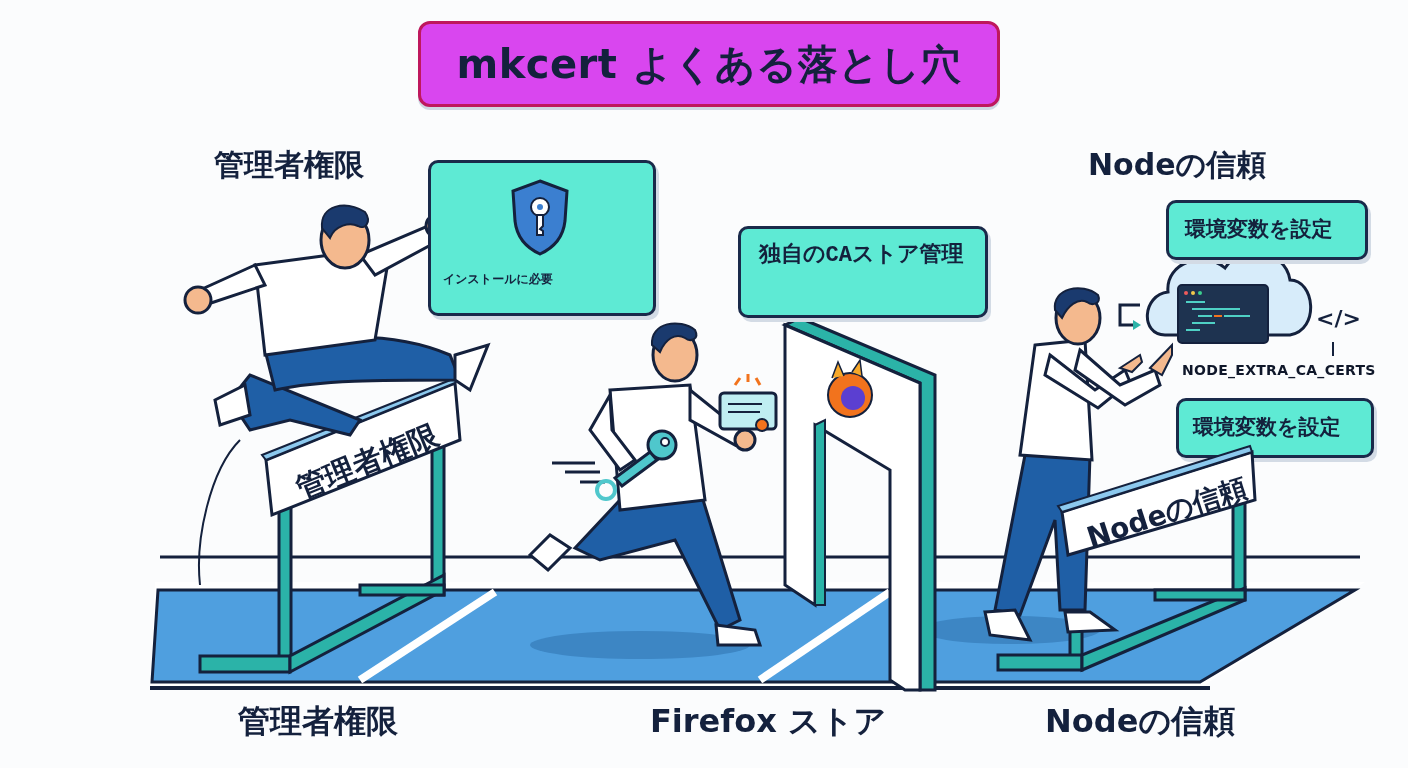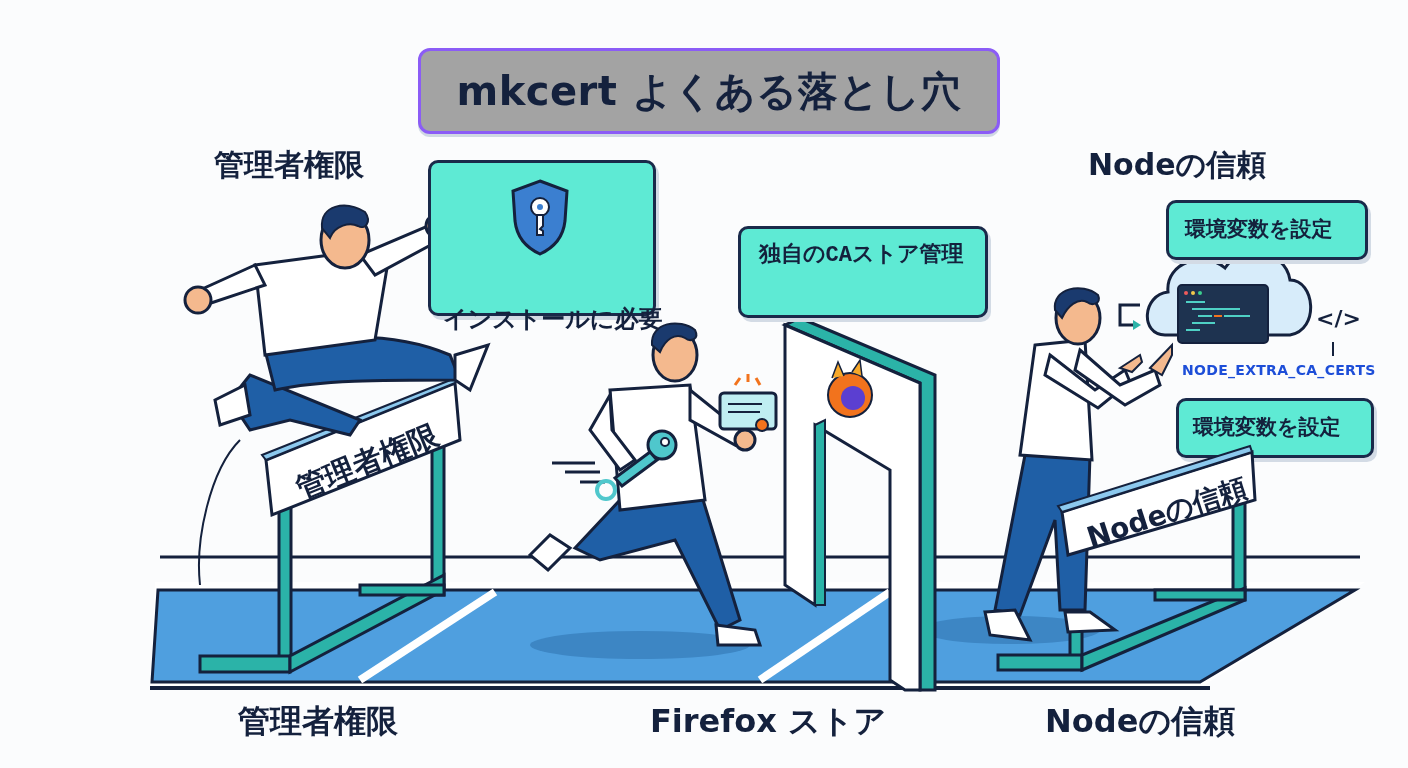--- a/index.html
+++ b/index.html
@@ -5,43 +5,43 @@
   html, body { margin:0; padding:0; }
   body {
     width:1408px; height:768px; overflow:hidden;
     background:#fbfcfd;
     font-family:"DejaVu Sans", "Liberation Sans", sans-serif;
     position:relative;
   }
   .stage { position:absolute; left:0; top:0; width:1408px; height:768px; }
   svg.art { position:absolute; left:0; top:0; }
   .title-box {
-    position:absolute; left:418px; top:48px; width:576px; height:80px;
-    border:3px solid #8b5cf6; border-radius:12px; background:#a3a3a3;
+    position:absolute; left:418px; top:21px; width:576px; height:80px;
+    border:3px solid #be185d; border-radius:12px; background:#d946ef;
     box-shadow:0 3px 0 #cfd8e3;
     display:flex; align-items:center; justify-content:center;
     font-weight:bold; font-size:40px; color:#14213d; letter-spacing:0.5px;
   }
   .label {
     position:absolute; font-weight:bold; color:#14213d; white-space:nowrap;
   }
   .top-label { font-size:30px; }
   .bottom-label { font-size:32px; }
   .bubble {
     position:absolute; background:#5eead4; border:3px solid #1a2a4a; border-radius:10px;
     box-shadow:3px 4px 0 #d3dbe5; color:#14213d; font-weight:bold;
   }
   .bubble-text { position:absolute; white-space:nowrap; }
   .hurdle-text {
     position:absolute; font-weight:bold; color:#14213d; white-space:nowrap; font-size:30px;
     transform-origin:left center;
   }
   .env-var {
     position:absolute; font-family:"DejaVu Sans", sans-serif; font-size:14px; font-weight:bold;
-    color:#1d4ed8; white-space:nowrap; letter-spacing:0.3px;
+    color:#0f172a; white-space:nowrap; letter-spacing:0.3px;
   }
   .code-glyph { position:absolute; font-size:22px; font-weight:bold; color:#14213d; }
 </style>
 </head>
 <body>
 
 <div class="stage">
 
   <svg class="art" width="1408" height="768" viewBox="0 0 1408 768">
 
@@ -169,21 +169,21 @@
   <div class="label top-label" style="left:214px; top:145px;">管理者権限</div>
   <div class="label top-label" style="left:1088px; top:145px;">Nodeの信頼</div>
 
   <div class="bubble" style="left:428px; top:160px; width:222px; height:150px;">
     <svg style="position:absolute; left:76px; top:14px;" width="66" height="80" viewBox="0 0 66 80">
       <path d="M33,4 L60,14 L58,44 C56,62 44,72 33,77 C22,72 10,62 8,44 L6,14 Z" fill="#3b7fd0" stroke="#14213d" stroke-width="3"></path>
       <circle cx="33" cy="30" r="9" fill="#ffffff" stroke="#14213d" stroke-width="2"></circle>
       <circle cx="33" cy="30" r="3" fill="#3b7fd0"></circle>
       <path d="M30,38 L30,58 L36,58 L36,54 L33,52 L36,49 L36,38 Z" fill="#ffffff" stroke="#14213d" stroke-width="2"></path>
     </svg>
-    <div class="bubble-text" style="left:12px; top:108px; font-size:24px;margin-top:32px;">インストールに必要</div>
+    <div class="bubble-text" style="left:12px; top:108px; font-size:12px;">インストールに必要</div>
   </div>
 
   <div class="bubble" style="left:738px; top:226px; width:244px; height:86px;font-family:Liberation Mono, monospace;">
     <div class="bubble-text" style="left:18px; top:10px; font-size:22px;">独自のCAストア管理</div>
   </div>
 
   <div class="bubble" style="left:1166px; top:200px; width:196px; height:54px;">
     <div class="bubble-text" style="left:16px; top:12px; font-size:21px;">環境変数を設定</div>
   </div>
   <div class="code-glyph" style="left:1316px; top:306px;">&lt;/&gt;</div>

